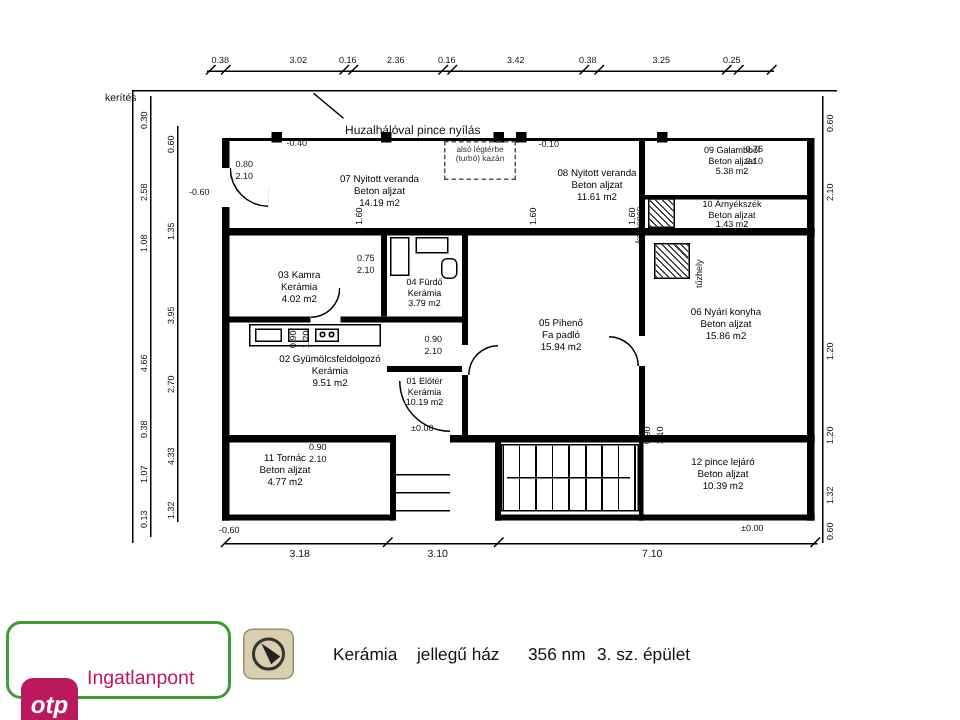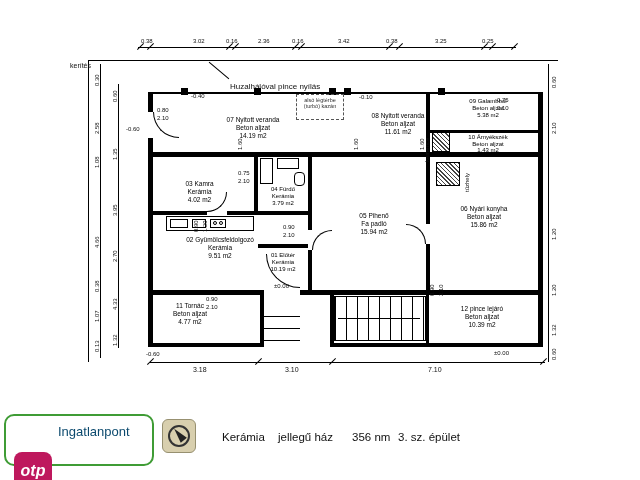--- a/index.html
+++ b/index.html
@@ -16,21 +16,21 @@
   .col{position:absolute;width:7px;height:7px;background:#000}
   .hatch{position:absolute;border:1px solid #000;background:repeating-linear-gradient(45deg,#444 0 1px,transparent 1px 3px)}
   .fix{position:absolute;border:1px solid #000;background:#fff}
   .dash{position:absolute;border:1px dashed #555;font-size:5.5px;line-height:6px;text-align:center;white-space:pre-line;padding-top:2px;color:#333}
   .stairs{position:absolute;border:1px solid #000;background:repeating-linear-gradient(90deg,#000 0 1px,transparent 1px 11px)}
   .arc{position:absolute;border:0 solid #000}
   .footer{position:absolute;left:0;top:406px;width:640px;height:74px;background:#fff}
   .ftext{position:absolute;font-size:11.5px;color:#111;white-space:nowrap}
   .logo-box{position:absolute;left:4px;top:8px;width:150px;height:52px;background:#fff;border:2px solid #3f9c35;border-radius:10px}
   .logo-sq{position:absolute;left:8px;top:5px;width:38px;height:38px;border-radius:8px;background:#4d9f3c;color:#fff;font-weight:bold;font-style:italic;font-size:16px;text-align:center;line-height:38px}
-  .logo-name{position:absolute;left:52px;top:8px;font-size:13px;color:#0c4a6e}
+  .logo-name{position:absolute;left:52px;top:28px;font-size:13px;color:#be185d}
   .compass{position:absolute;left:162px;top:13px;width:34px;height:34px;background:#d8cfae;border:1px solid #979070;border-radius:6px}
   .compass-circle{position:absolute;left:5px;top:5px;width:22px;height:22px;border:2px solid #333;border-radius:50%}
   .needle{position:absolute;left:12px;top:7px;width:0;height:0;border-left:4px solid transparent;border-right:4px solid transparent;border-bottom:15px solid #222;transform:rotate(-40deg)}
 </style>
 </head>
 <body>
 
 <div class="canvas">
 
   <div class="ln" style="left:88px;top:60px;width:470px;height:1px"></div>

